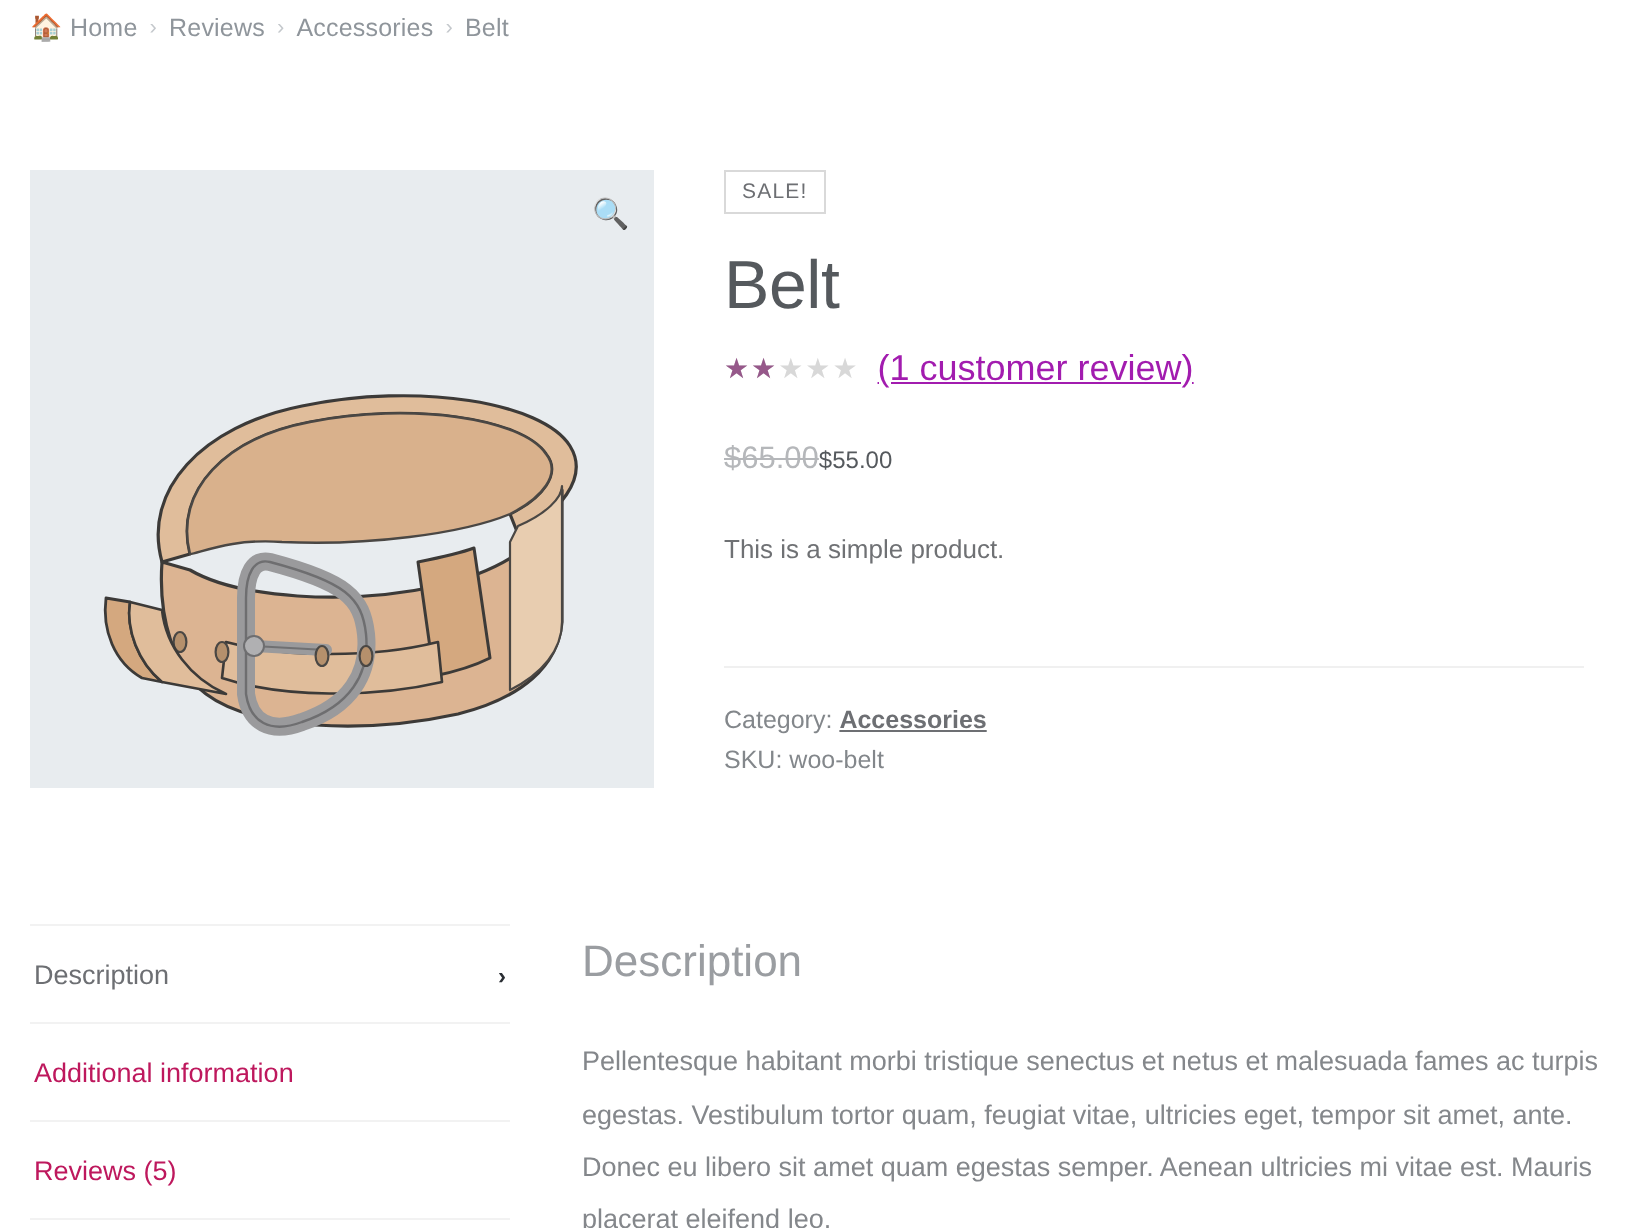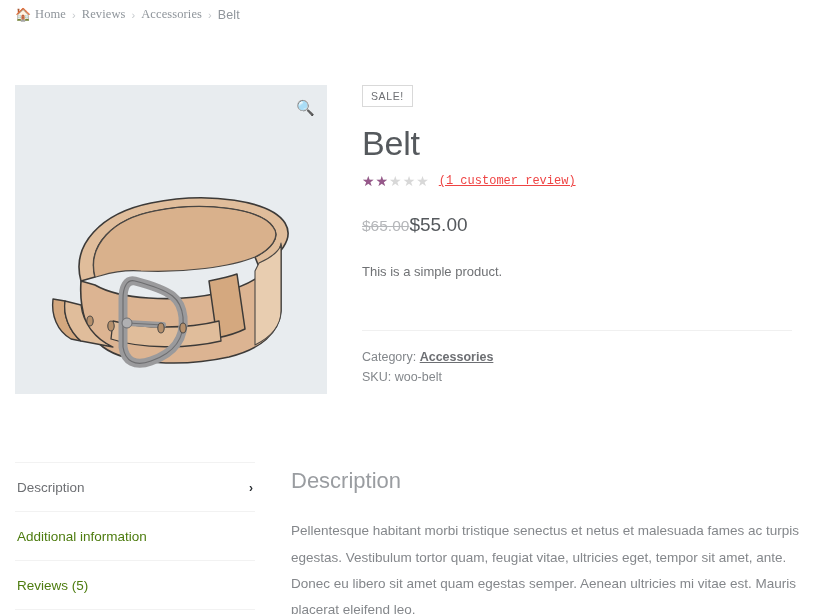--- a/index.html
+++ b/index.html
@@ -34,21 +34,20 @@
     width: 14px;
     height: 14px;
     color: #8d9399;
     font-size: 13px;
     line-height: 14px;
     text-align: center;
   }
   .breadcrumb a {
     color: #8f959b;
     text-decoration: none;
-    font-family: Liberation Serif, serif;
   }
   .breadcrumb .sep { color: #c4c8cc; font-size: 11px; }
   .breadcrumb .current { color: #8f959b; }
 
   
   .product {
     position: absolute;
     left: 0;
     top: 85px;
     width: 820px;
@@ -124,38 +123,37 @@
   }
   .stars .filled {
     position: absolute;
     left: 0;
     top: 0;
     overflow: hidden;
     white-space: nowrap;
     color: #96588a;
   }
   .review-link {
-    font-size: 12px;
-    color: #ef4444;
+    font-size: 18px;
+    color: #a21caf;
     text-decoration: underline;
-    font-family: Liberation Mono, monospace;
   }
 
   .price-row {
     margin-top: 26px;
     display: flex;
     align-items: baseline;
   }
   .price-old {
     font-size: 15.5px;
     color: #b5b7ba;
     text-decoration: line-through;
   }
   .price-new {
-    font-size: 19px;
+    font-size: 12px;
     color: #55595d;
   }
 
   .short-desc {
     margin-top: 26px;
     font-size: 13px;
     color: #6f7174;
     line-height: 1.6;
   }
 
@@ -196,21 +194,21 @@
   .tab-item {
     border-top: 1px solid #f2f2f2;
     padding: 17px 2px 16px 2px;
     font-size: 13.5px;
     display: flex;
     align-items: center;
     justify-content: space-between;
     cursor: pointer;
   }
   .tab-item:last-child { border-bottom: 1px solid #f2f2f2; }
-  .tab-item .label { color: #4d7c0f; }
+  .tab-item .label { color: #be185d; }
   .tab-item.active .label { color: #6d6f73; }
   .tab-chevron {
     color: #2a2e33;
     font-size: 12px;
     font-weight: bold;
     line-height: 1;
   }
 
   .tab-panel {
     position: absolute;

